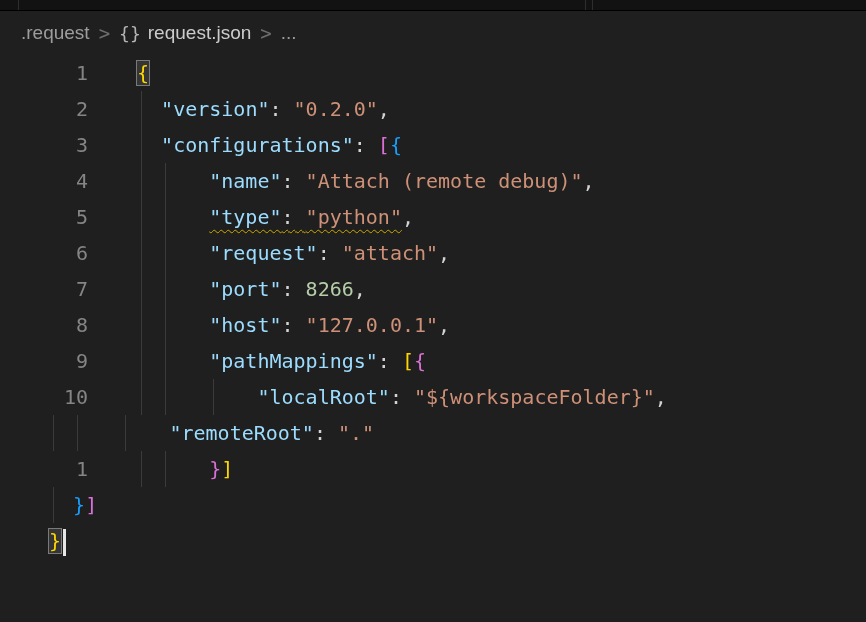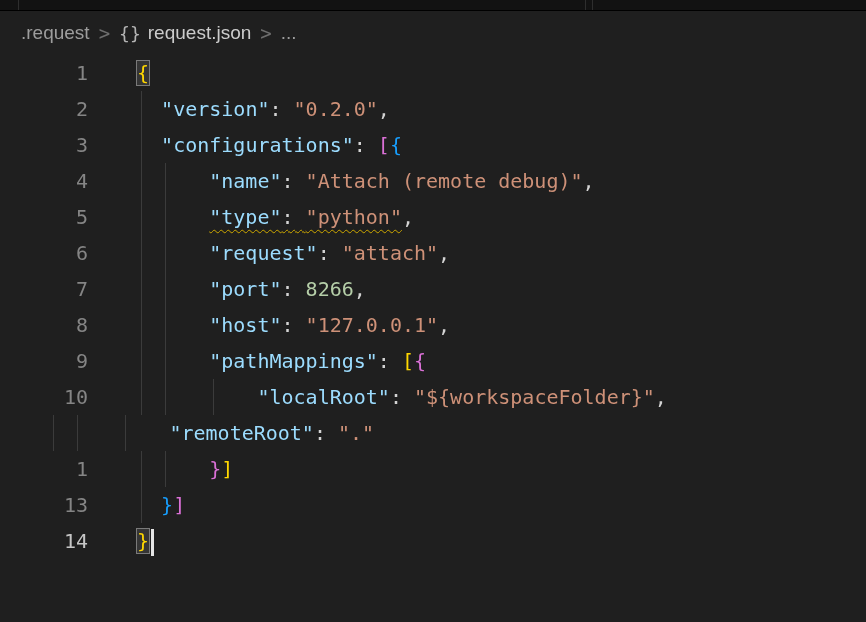--- a/index.html
+++ b/index.html
@@ -139,21 +139,19 @@
         <div class="code"><span class="guide" style="left: calc(0ch + 4px);"></span><span class="guide" style="left: calc(2ch + 4px);"></span><span class="guide" style="left: calc(6ch + 4px);"></span><span class="tok pun">          </span><span class="tok key">"localRoot"</span><span class="tok pun">: </span><span class="tok str">"${workspaceFolder}"</span><span class="tok pun">,</span></div>
       </div>
       <div class="line">
         <div class="code"><span class="guide" style="left: calc(0ch + 4px);"></span><span class="guide" style="left: calc(2ch + 4px);"></span><span class="guide" style="left: calc(6ch + 4px);"></span><span class="tok pun">          </span><span class="tok key">"remoteRoot"</span><span class="tok pun">: </span><span class="tok str">"."</span></div>
       </div>
       <div class="line">
         <div class="ln">1</div>
         <div class="code"><span class="guide" style="left: calc(0ch + 4px);"></span><span class="guide" style="left: calc(2ch + 4px);"></span><span class="tok pun">      </span><span class="tok b2">}</span><span class="tok b1">]</span></div>
       </div>
       <div class="line">
-        <div class="ln">13</div>
         <div class="code"><span class="guide" style="left: calc(0ch + 4px);"></span><span class="tok pun">  </span><span class="tok b3">}</span><span class="tok b2">]</span></div>
       </div>
       <div class="line">
-        <div class="ln active">14</div>
         <div class="code"><span class="tok b1 box">}</span><span class="cursor"></span></div>
       </div>
     </div>
 </div>
 
 </body></html>

